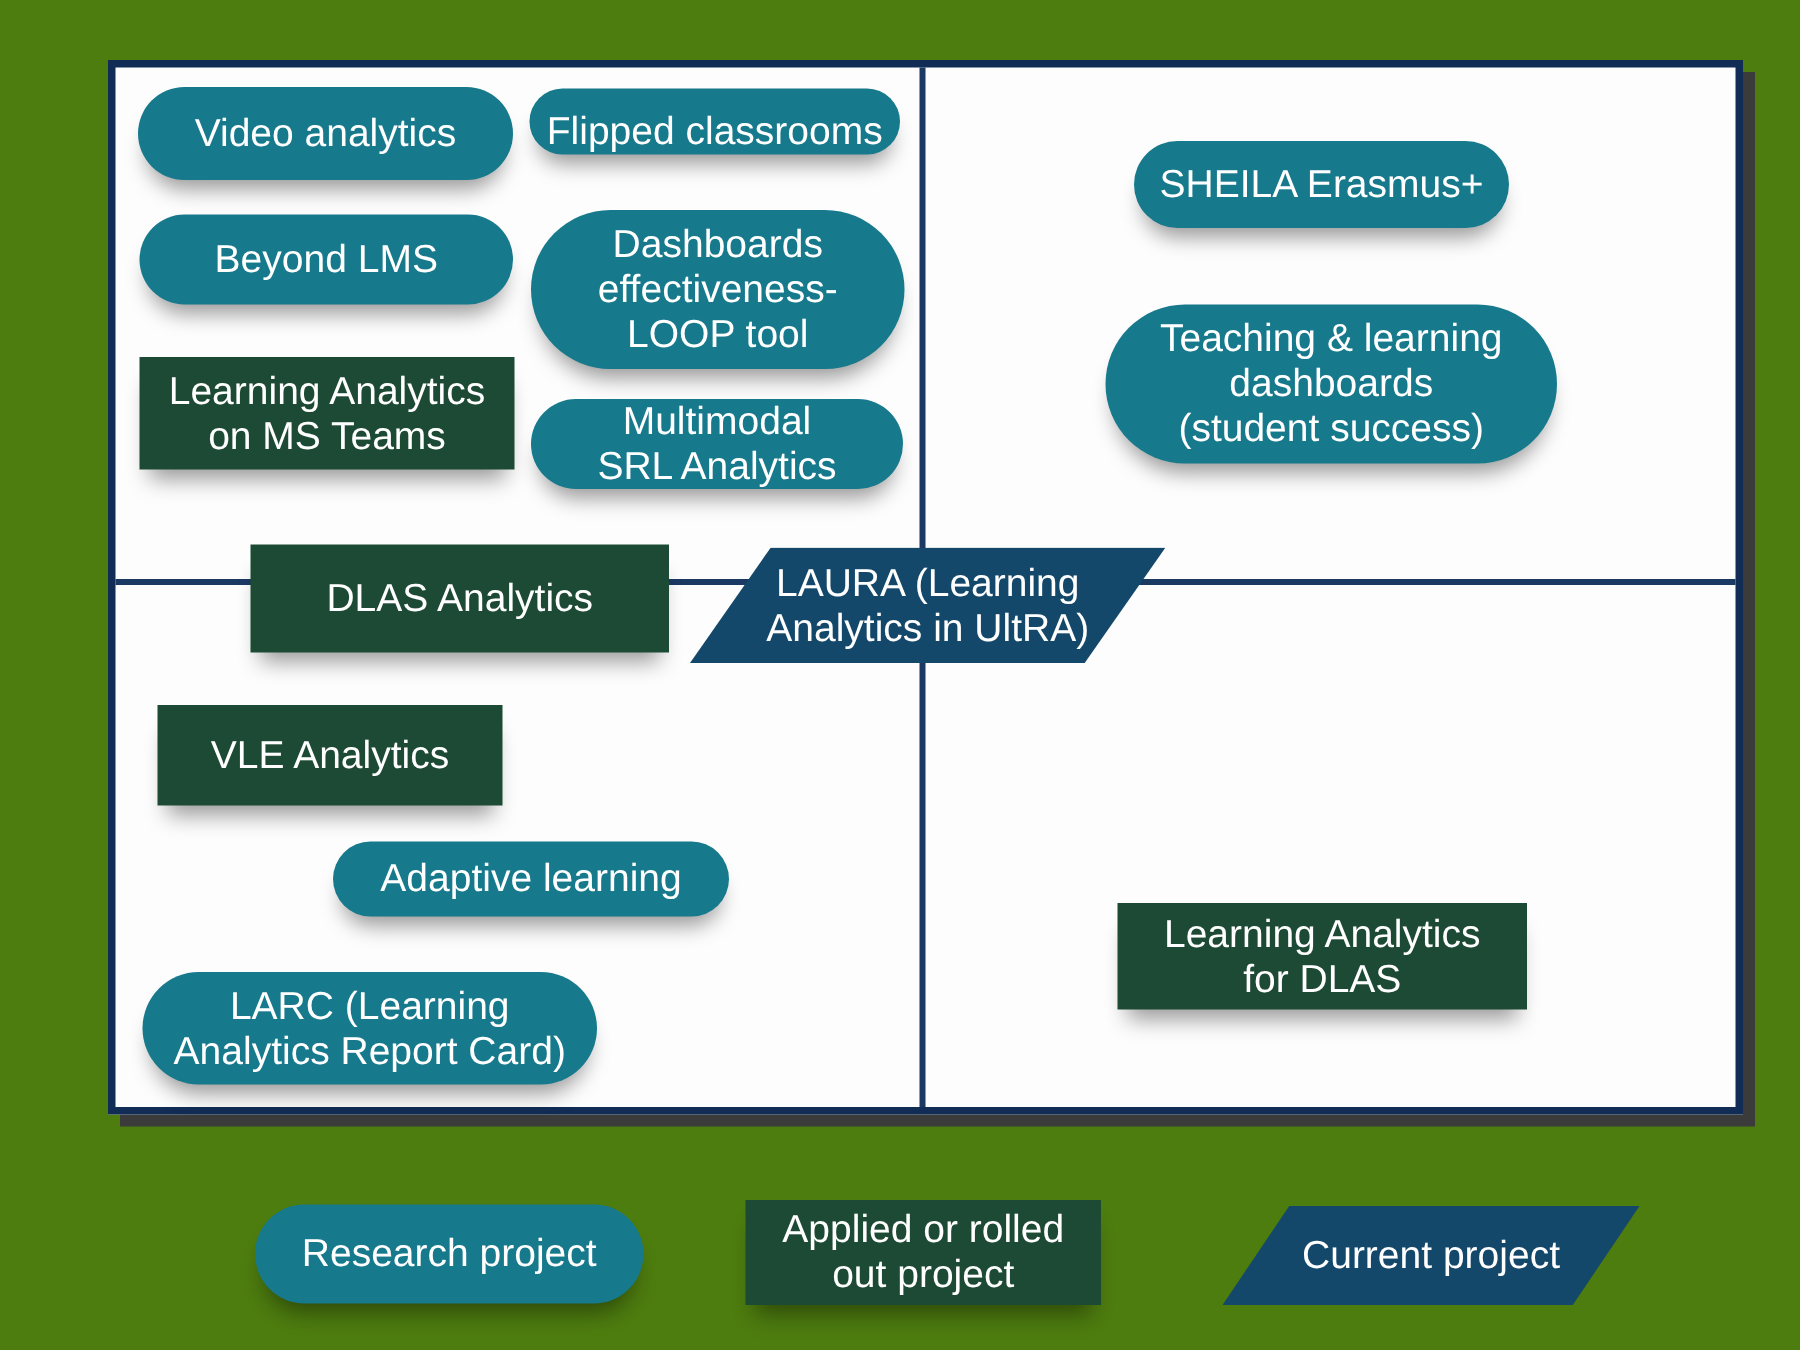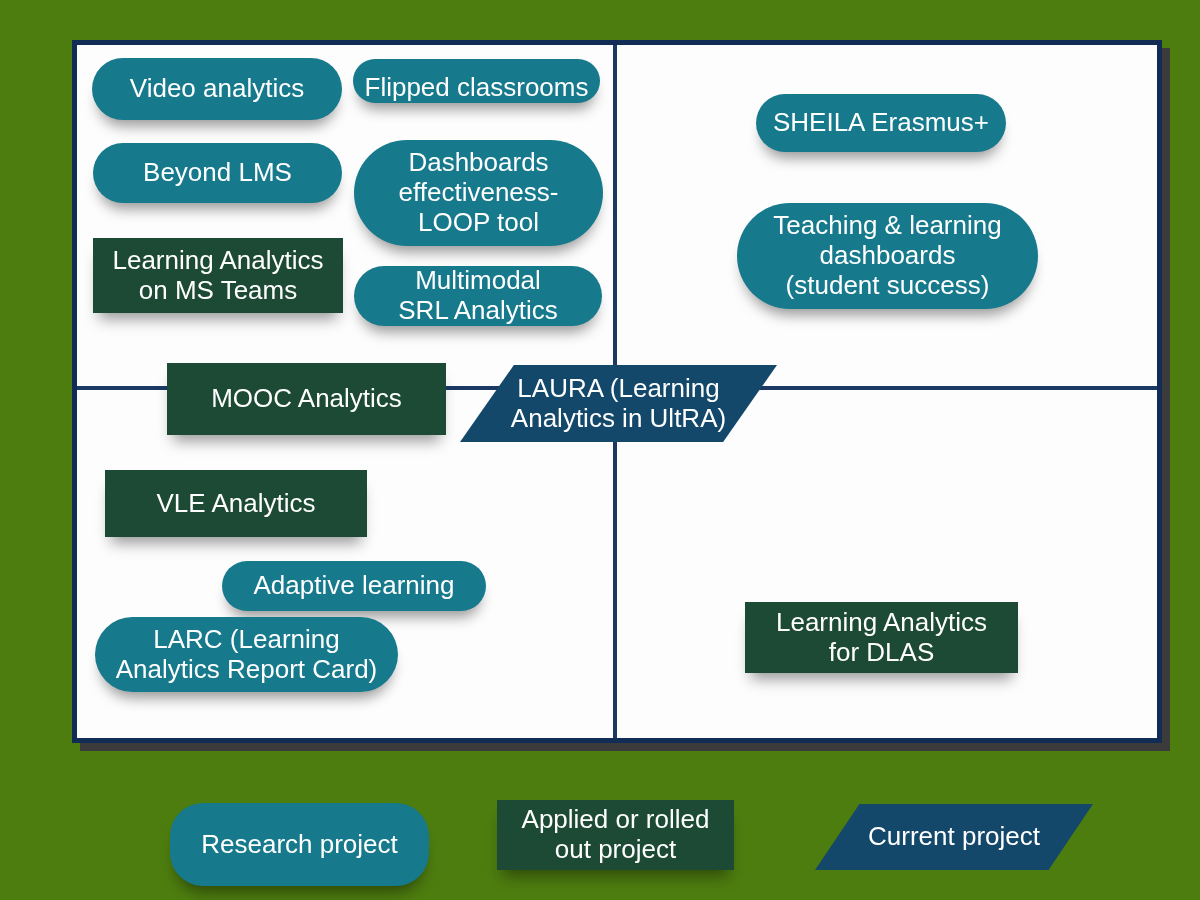--- a/index.html
+++ b/index.html
@@ -81,51 +81,51 @@
       </div>
       <div class="shape applied" style="left: 93px; top: 238px; width: 250px; height: 75px;">
         <span class="shape-label">Learning Analytics
 on MS Teams</span>
       </div>
       <div class="shape research" style="left: 354px; top: 266px; width: 248px; height: 60px; border-radius: 40px;">
         <span class="shape-label">Multimodal
 SRL Analytics</span>
       </div>
       <div class="shape applied" style="left: 167px; top: 363px; width: 279px; height: 72px;">
-        <span class="shape-label">MOOC Analytics</span>
+        <span class="shape-label">DLAS Analytics</span>
       </div>
       <div class="shape current" style="left: 460px; top: 365px; width: 317px; height: 77px; clip-path: polygon(17% 0px, 100% 0px, 83% 100%, 0px 100%);">
         <span class="shape-label">LAURA (Learning
 Analytics in UltRA)</span>
       </div>
       <div class="shape research" style="left: 756px; top: 84px; width: 250px; height: 58px; border-radius: 29px; margin-top: 10px;">
         <span class="shape-label">SHEILA Erasmus+</span>
       </div>
       <div class="shape research" style="left: 737px; top: 203px; width: 301px; height: 106px; border-radius: 53px; align-items: center;">
         <span class="shape-label">Teaching &amp; learning
 dashboards
 (student success)</span>
       </div>
-      <div class="shape applied" style="left: 105px; top: 470px; width: 262px; height: 67px;">
+      <div class="shape applied" style="left: 105px; top: 470px; width: 230px; height: 67px;">
         <span class="shape-label">VLE Analytics</span>
       </div>
       <div class="shape research" style="left: 222px; top: 561px; width: 264px; height: 50px; border-radius: 30px;">
         <span class="shape-label">Adaptive learning</span>
       </div>
-      <div class="shape research" style="left: 95px; top: 617px; width: 303px; height: 75px; border-radius: 37.5px; justify-content: center;">
+      <div class="shape research" style="left: 95px; top: 648px; width: 303px; height: 75px; border-radius: 37.5px; justify-content: center;">
         <span class="shape-label">LARC (Learning
 Analytics Report Card)</span>
       </div>
       <div class="shape applied" style="left: 745px; top: 602px; width: 273px; height: 71px;">
         <span class="shape-label">Learning Analytics
 for DLAS</span>
       </div>
     </div>
   <div id="legend-layer">
-      <div class="shape research" style="left: 170px; top: 803px; width: 259px; height: 83px; border-radius: 33px;">
+      <div class="shape research" style="left: 170px; top: 803px; width: 259px; height: 66px; border-radius: 33px;">
         <span class="shape-label">Research project</span>
       </div>
       <div class="shape applied" style="left: 497px; top: 800px; width: 237px; height: 70px;">
         <span class="shape-label">Applied or rolled
 out project</span>
       </div>
       <div class="shape current" style="left: 815px; top: 804px; width: 278px; height: 66px; clip-path: polygon(16% 0px, 100% 0px, 84% 100%, 0px 100%); text-align: right;">
         <span class="shape-label">Current project</span>
       </div>
     </div>

